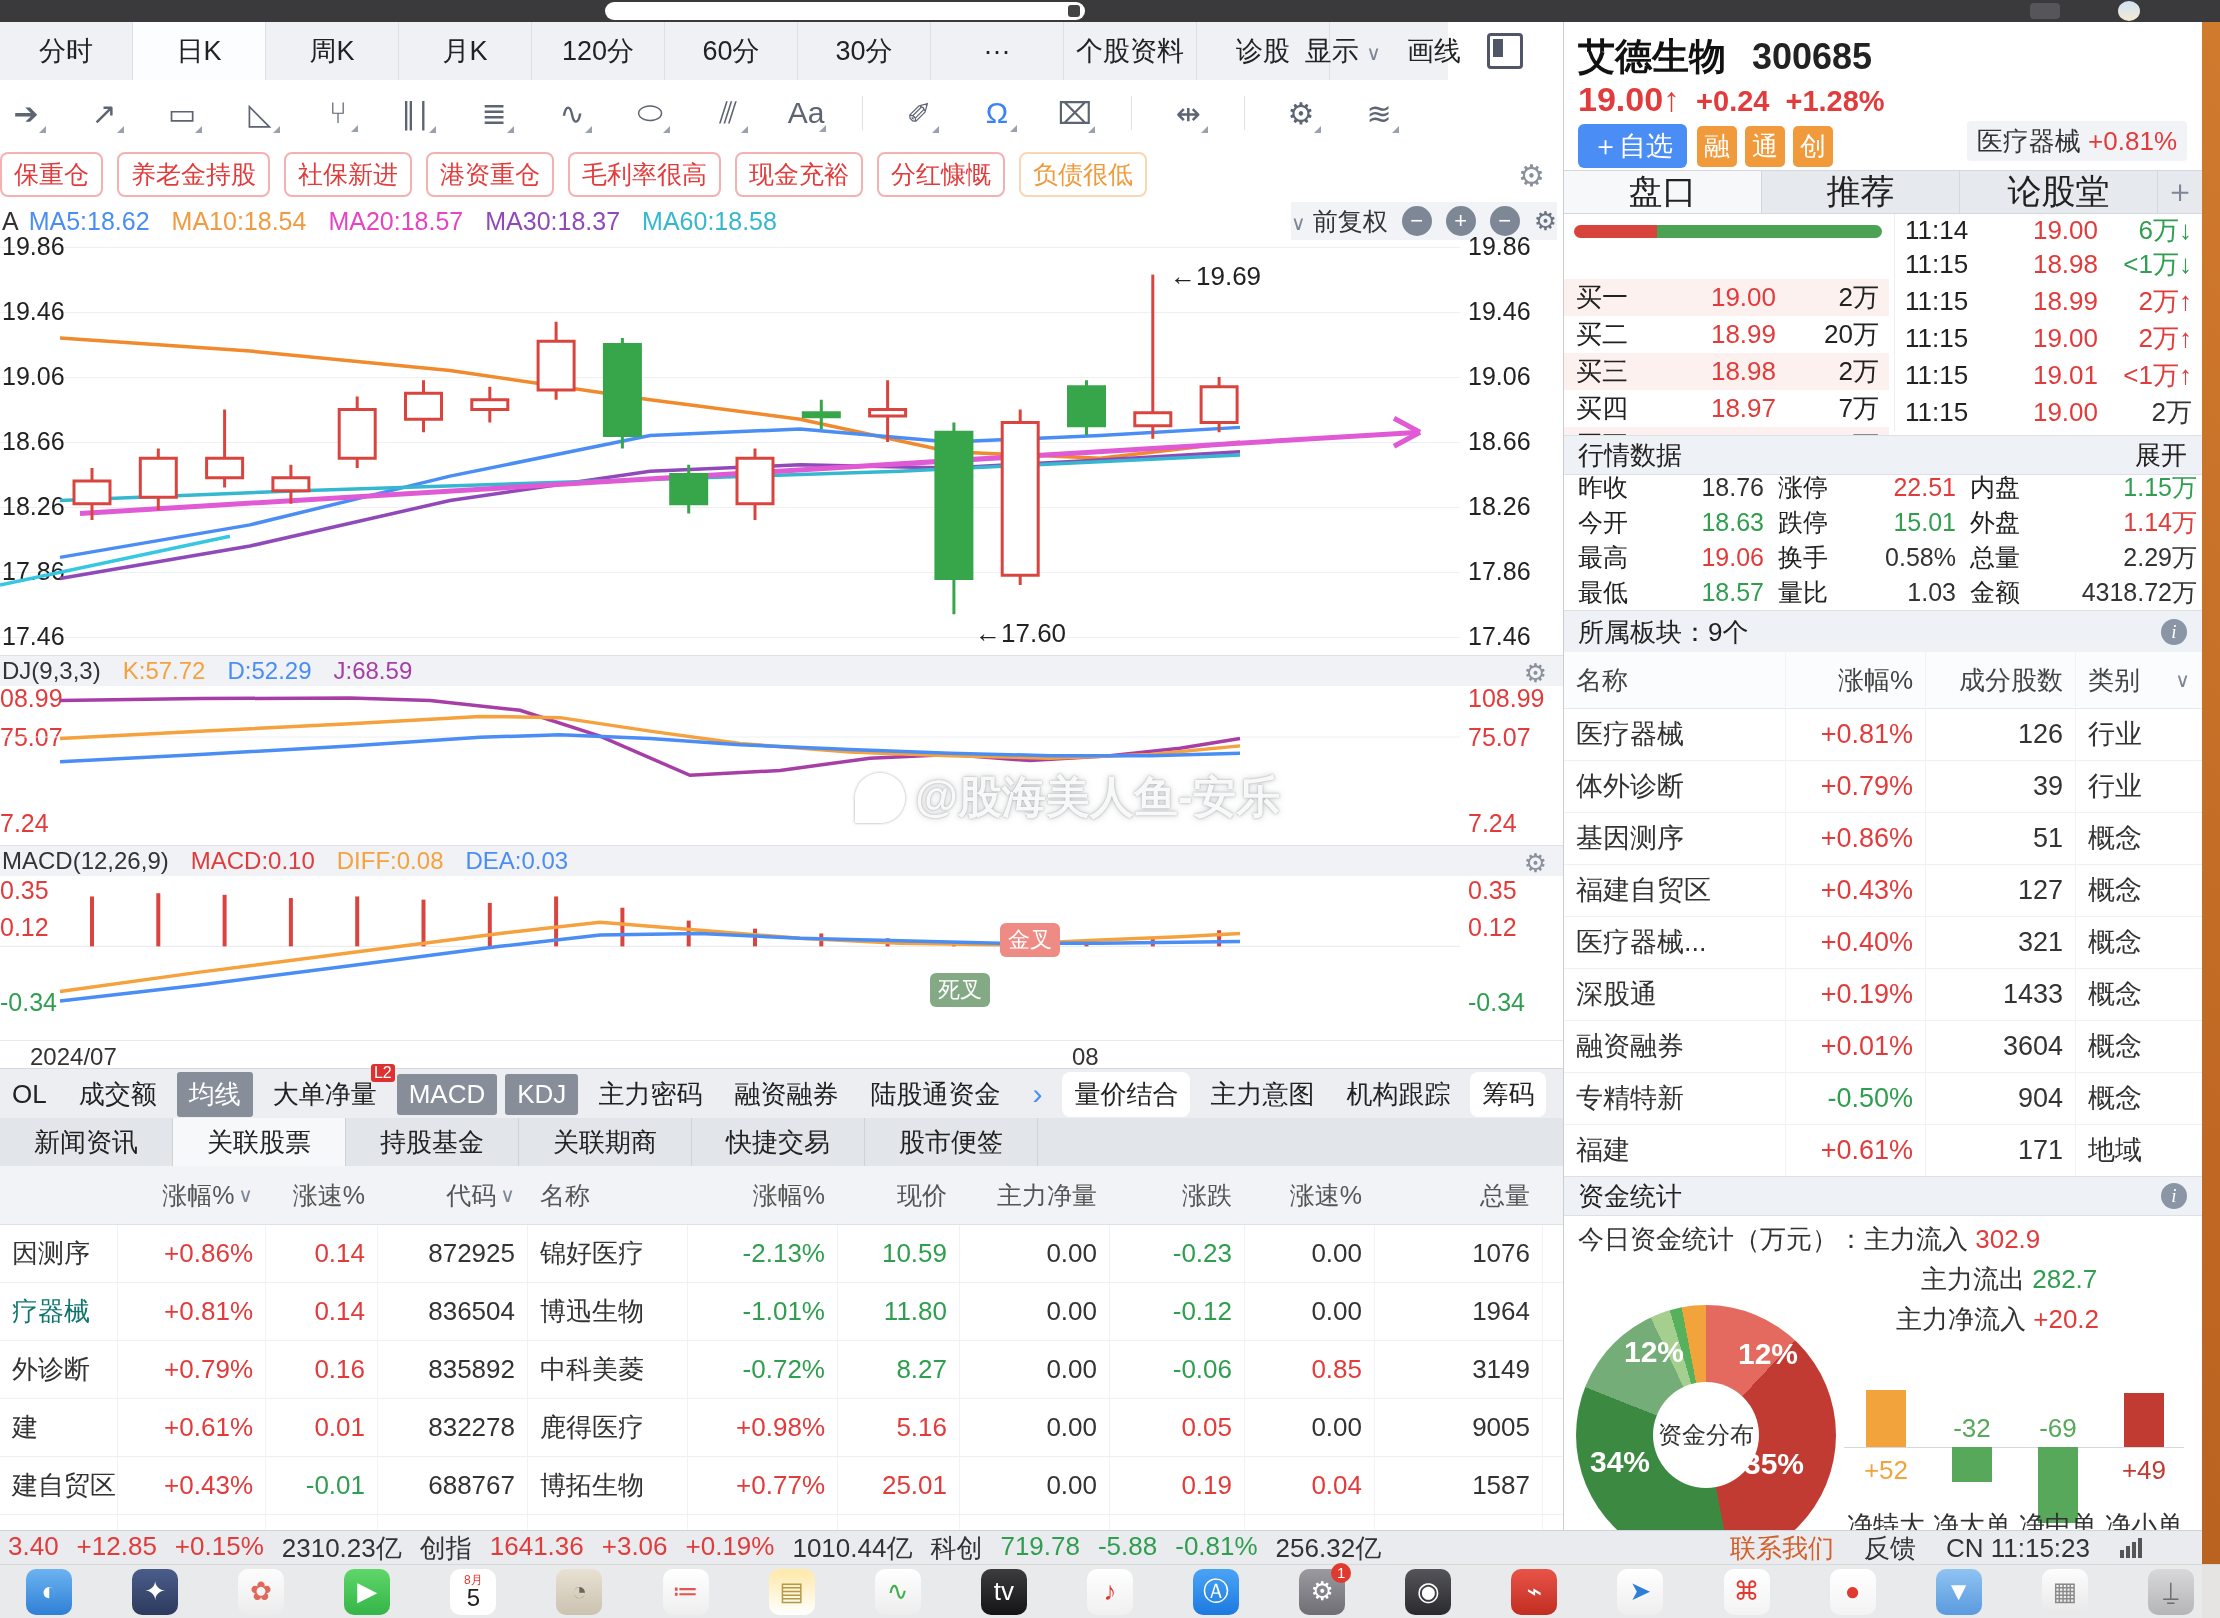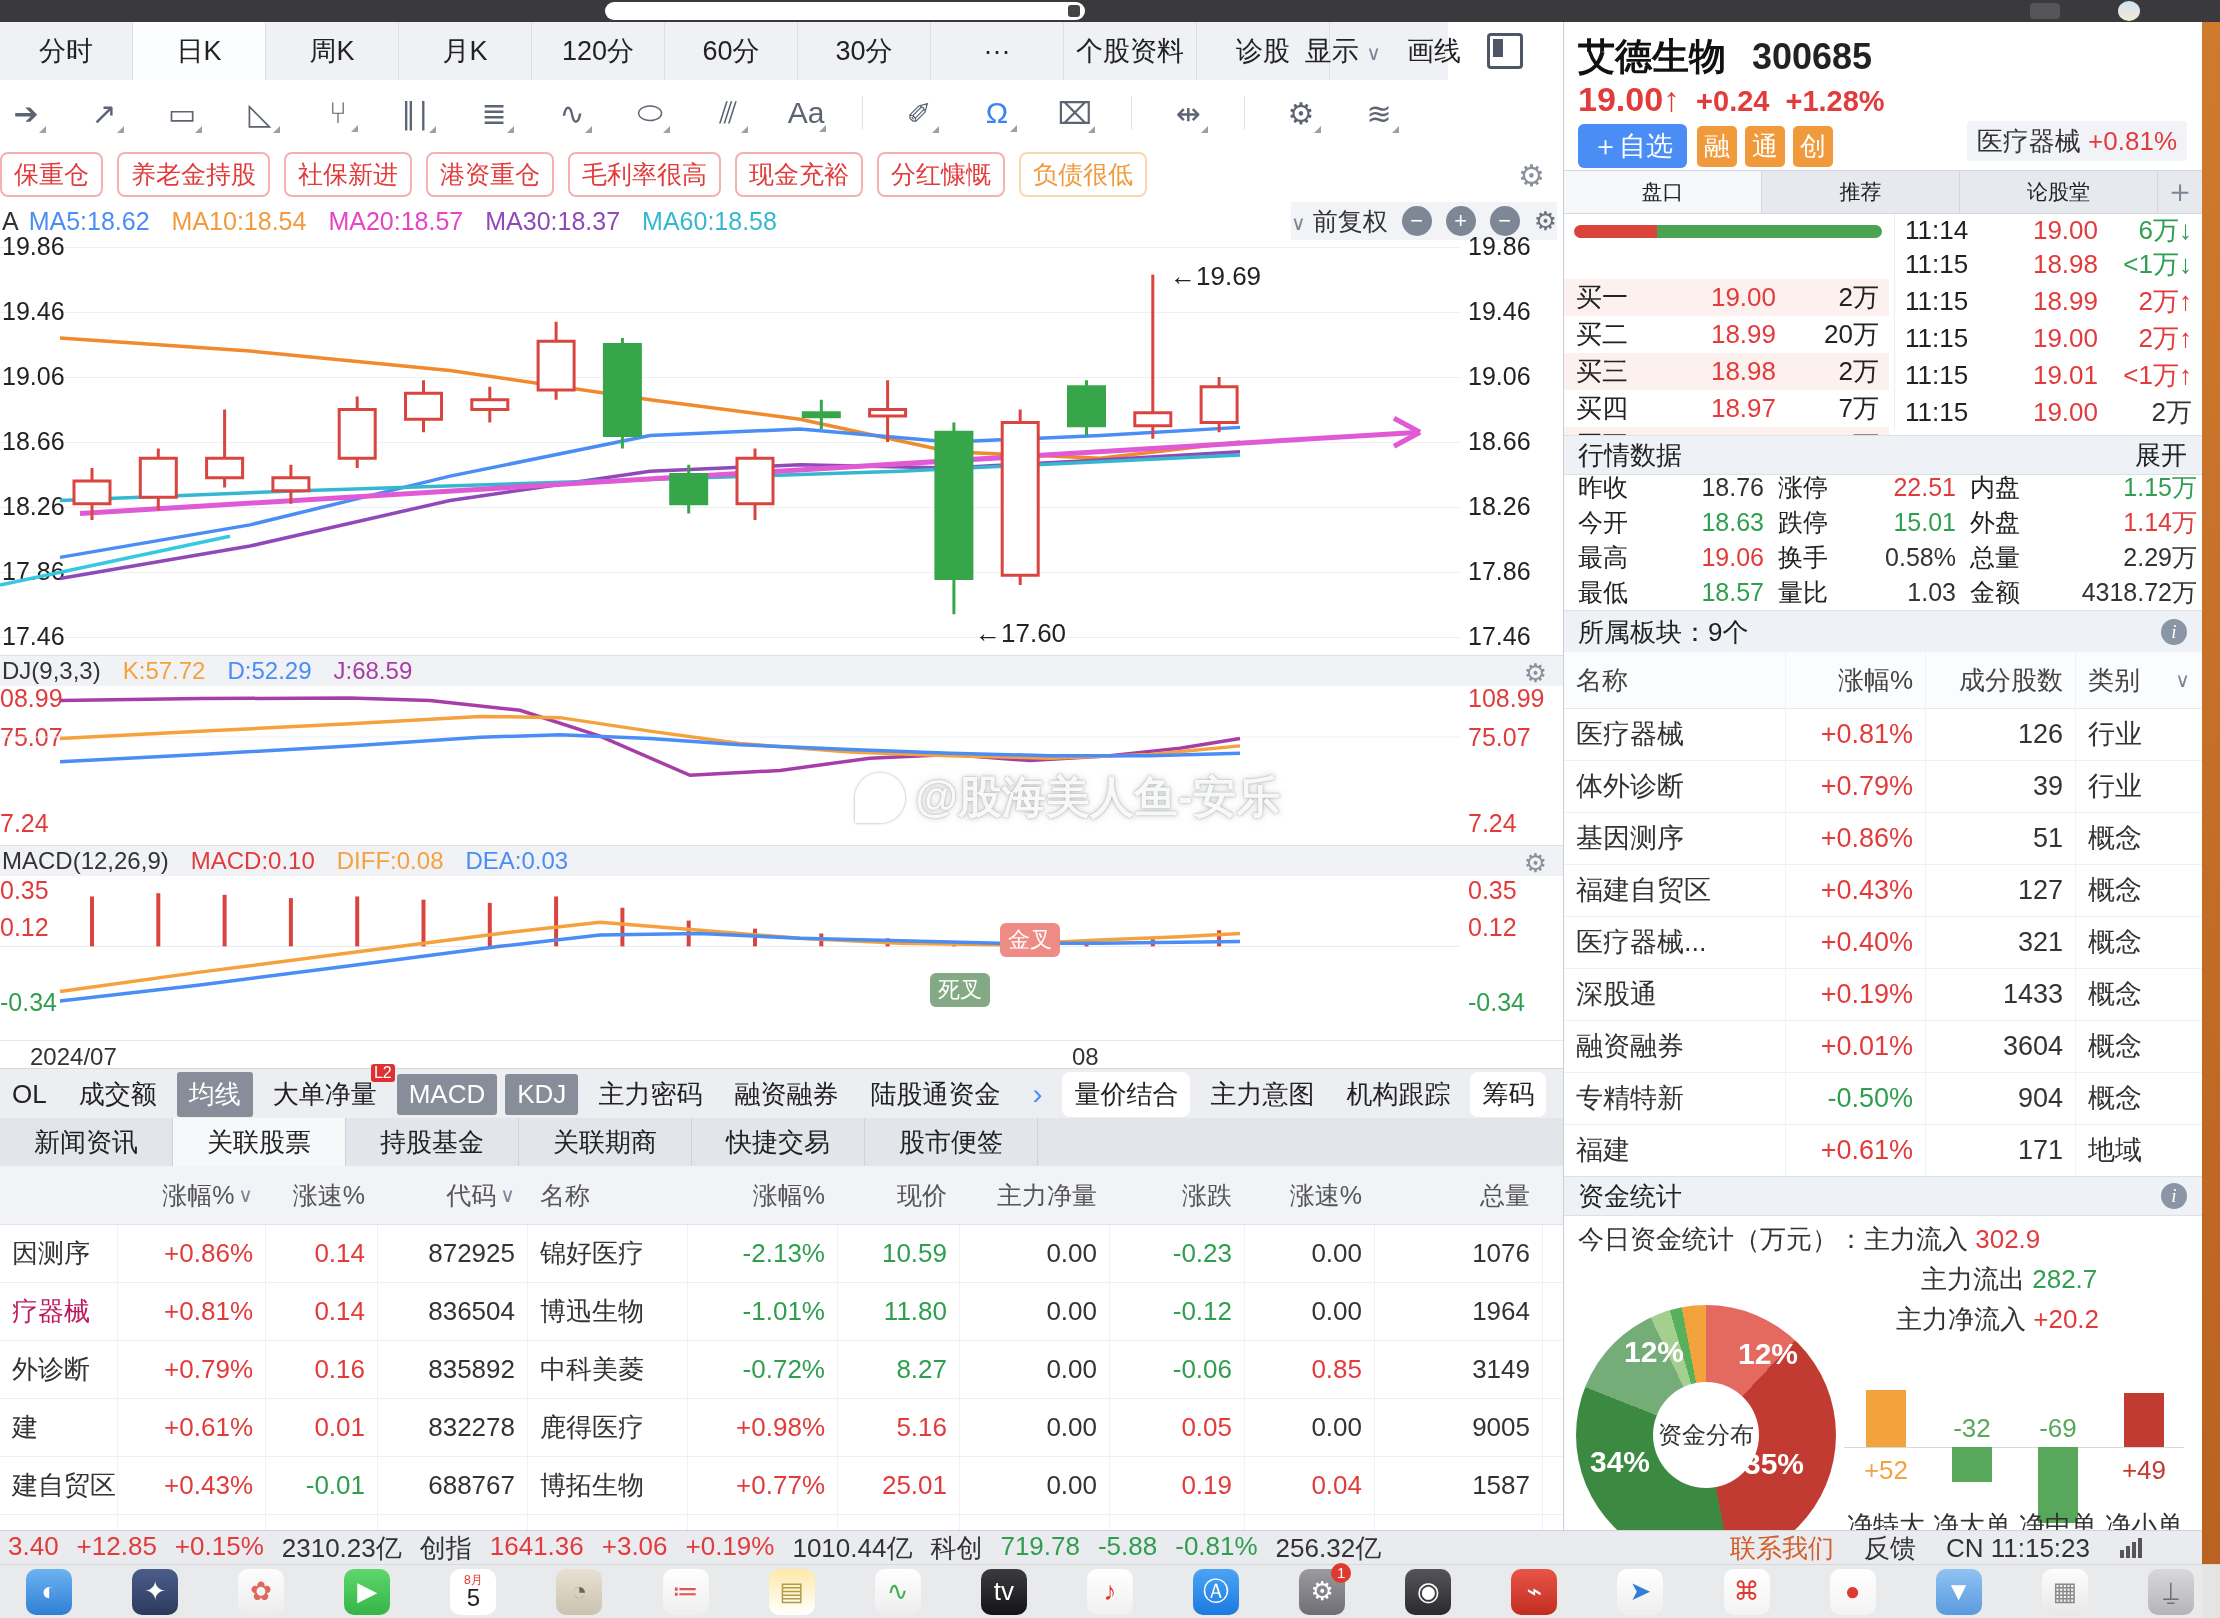--- a/index.html
+++ b/index.html
@@ -61,21 +61,21 @@
   .sortv{color:#7d8696;font-size:20px;margin-left:4px;}
   
   #right-panel{position:absolute;left:1563px;top:22px;width:639px;height:1508px;background:#fff;overflow:hidden;border-left:1px solid #c9ced4;}
   #rp-name{font-size:37px;font-weight:bold;color:#111;}
   #rp-price{font-size:34px;font-weight:bold;color:#e23b3b;}
   #rp-chg{font-size:29px;color:#e23b3b;font-weight:bold;}
   #fav-btn{background:#4a8df5;color:#fff;border-radius:6px;font-size:27px;padding:4px 14px;}
   .mini-badge{background:#f09a3b;color:#fff;border-radius:5px;font-size:26px;padding:3px 7px;}
   #sector-chip{background:#f1f3f6;border-radius:4px;font-size:26px;padding:5px 10px;}
   #rp-tabs{position:absolute;left:0;top:148px;width:639px;height:42px;display:flex;background:#e6e9ee;border-top:1px solid #d4d8dd;border-bottom:1px solid #d4d8dd;}
-  .rptab{flex:0 0 197px;display:flex;align-items:center;justify-content:center;font-size:21px;color:#222;border-right:1px solid #d4d8dd;}
+  .rptab{flex:0 0 197px;display:flex;align-items:center;justify-content:center;font-size:34px;color:#222;border-right:1px solid #d4d8dd;}
   .rptab.sel{background:#f6f8fa;}
   .rptab.plus{flex:1;color:#7d8696;font-size:32px;}
   #ratio-bar{position:absolute;left:10px;top:203px;width:308px;height:13px;border-radius:7px;overflow:hidden;display:flex;}
   .ob-row{position:absolute;left:0;width:325px;height:37px;display:flex;align-items:center;font-size:26px;margin-top:33px;}
   .ob-row .lbl{width:70px;padding-left:12px;color:#222;}
   .ob-row .prc{width:130px;text-align:right;color:#e23b3b;}
   .ob-row .vol{flex:1;text-align:right;padding-right:10px;color:#222;}
   .ts-row{position:absolute;left:330px;width:305px;height:37px;display:flex;align-items:center;font-size:26px;border-left:1px solid #eceef1;}
   .ts-row .tm{width:88px;padding-left:10px;color:#222;}
   .ts-row .prc{width:105px;text-align:right;}
@@ -369,21 +369,21 @@
           <div class="stcell left" style="color: rgb(51, 51, 51);">锦好医疗</div>
           <div class="stcell" style="color: rgb(47, 158, 79);">-2.13%</div>
           <div class="stcell" style="color: rgb(47, 158, 79);">10.59</div>
           <div class="stcell" style="color: rgb(51, 51, 51);">0.00</div>
           <div class="stcell" style="color: rgb(47, 158, 79);">-0.23</div>
           <div class="stcell" style="color: rgb(51, 51, 51);">0.00</div>
           <div class="stcell" style="color: rgb(51, 51, 51);">1076</div>
           <div class="stcell"></div>
         </div>
         <div class="strow">
-          <div class="stcell left" style="color: #be185d;">疗器械</div>
+          <div class="stcell left" style="color: #0f766e;">疗器械</div>
           <div class="stcell" style="color: rgb(226, 59, 59);">+0.81%</div>
           <div class="stcell" style="color: rgb(226, 59, 59);">0.14</div>
           <div class="stcell" style="color: rgb(51, 51, 51);">836504</div>
           <div class="stcell left" style="color: rgb(51, 51, 51);">博迅生物</div>
           <div class="stcell" style="color: rgb(47, 158, 79);">-1.01%</div>
           <div class="stcell" style="color: rgb(47, 158, 79);">11.80</div>
           <div class="stcell" style="color: rgb(51, 51, 51);">0.00</div>
           <div class="stcell" style="color: rgb(47, 158, 79);">-0.12</div>
           <div class="stcell" style="color: rgb(51, 51, 51);">0.00</div>
           <div class="stcell" style="color: rgb(51, 51, 51);">1964</div>

